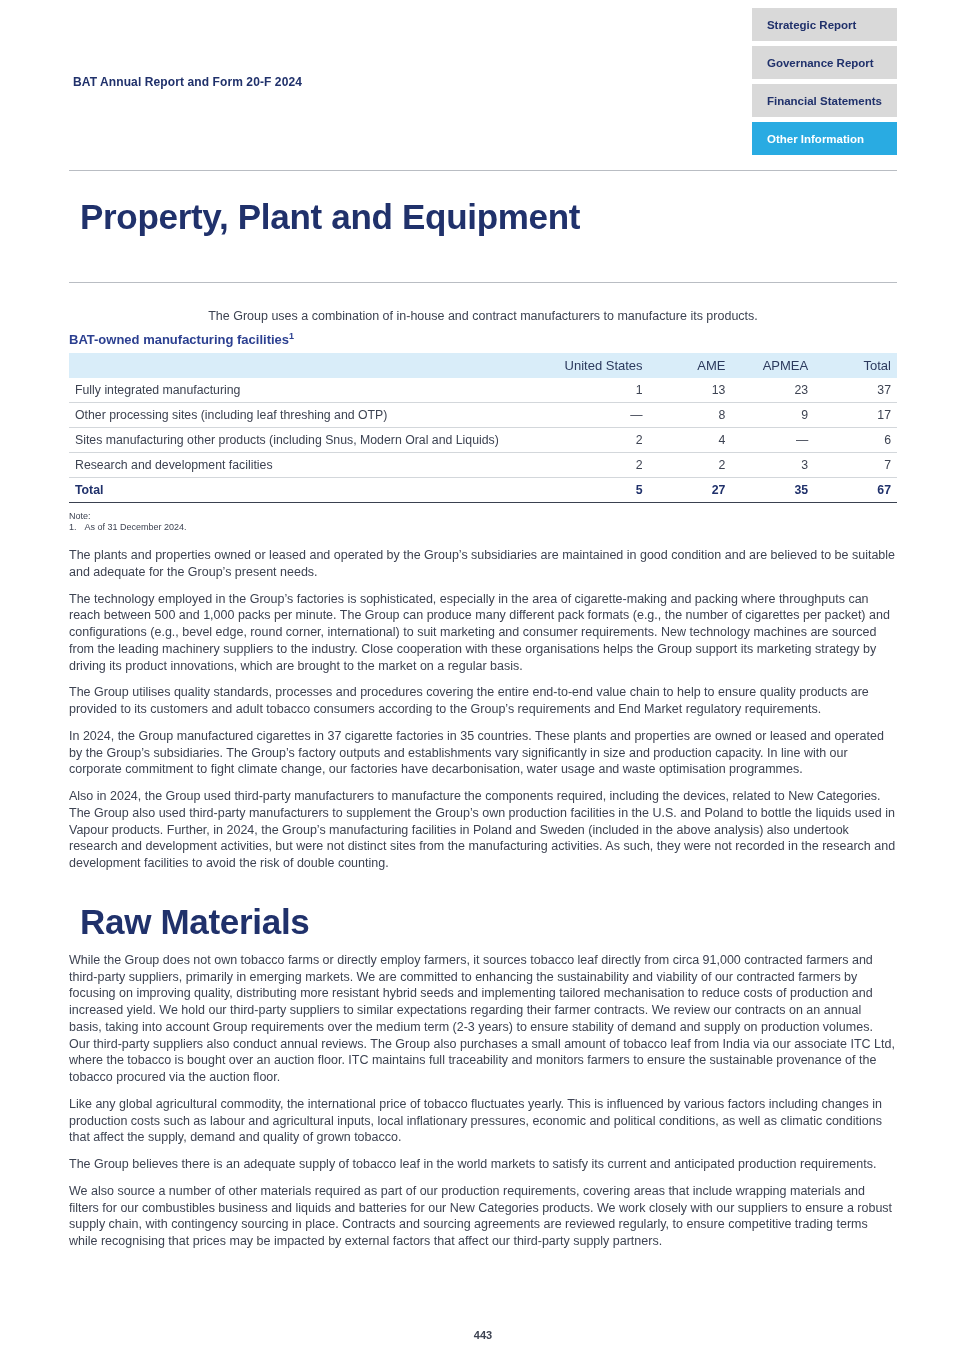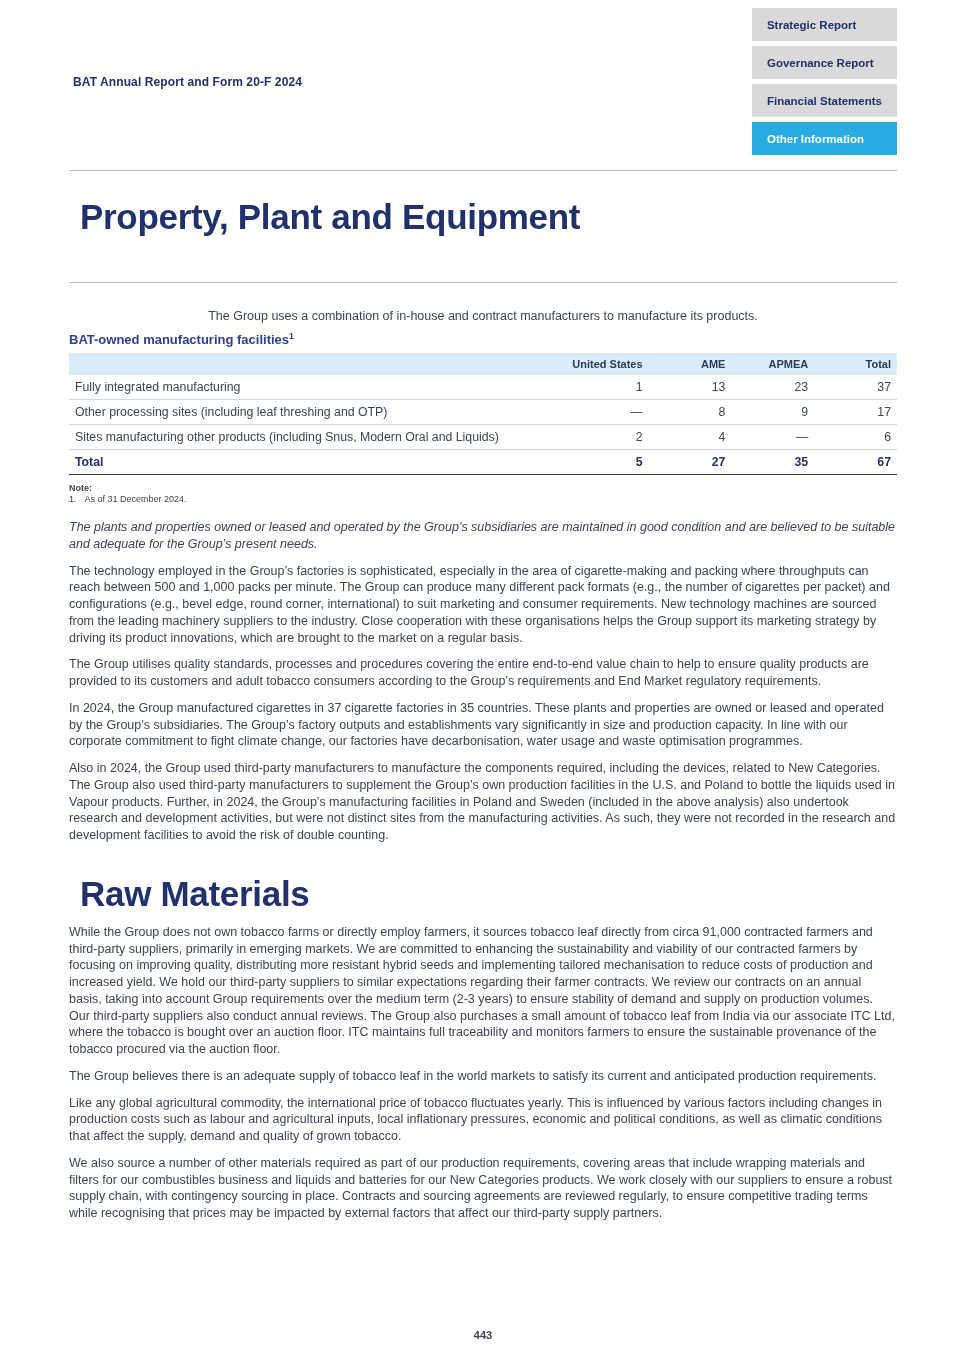--- a/index.html
+++ b/index.html
@@ -93,22 +93,22 @@
     border-collapse:collapse;
     margin-top:6px;
   }
   table.facilities col.c-label{width:57%;}
   table.facilities col.c-us{width:13%;}
   table.facilities col.c-ame{width:10%;}
   table.facilities col.c-apmea{width:10%;}
   table.facilities col.c-total{width:10%;}
   table.facilities thead tr{background:var(--table-head-bg);}
   table.facilities th{
-    font-size:11px;
-    font-weight:bold;
+    font-size:13px;
+    font-weight:normal;
     color:#2c3a5e;
     text-align:right;
     padding:5px 6px;
   }
   table.facilities th.label-col{text-align:left;}
   table.facilities td{
     font-size:12.3px;
     color:var(--body-text);
     padding:5px 6px;
     text-align:right;
@@ -119,31 +119,31 @@
     border-top:1px solid #3a4150;
     border-bottom:1px solid #3a4150;
   }
   table.facilities tbody tr.total-row td{
     font-weight:bold;
     color:var(--navy);
   }
   .note{margin-top:8px;}
   .note-heading{
     font-size:9px;
-    font-weight:bold;
+    font-weight:normal;
     color:var(--body-text);
   }
   .note-line{
     font-size:9px;
     color:var(--body-text);
     margin-top:1px;
   }
   .note-line .note-num{display:inline-block;margin-right:8px;}
   h1.big.raw{margin-top:30px;margin-bottom:2px;}
-  p.body.after-note{margin-top:15px;font-style:italic;}
+  p.body.after-note{margin-top:15px;}
   
   .footer{
     position:absolute;
     bottom:24px;
     left:0;
     width:100%;
     text-align:center;
   }
   .page-number{
     font-size:11px;
@@ -210,20 +210,27 @@
           <td>9</td>
           <td>17</td>
         </tr>
         <tr>
           <td class="label-col">Sites manufacturing other products (including Snus, Modern Oral and Liquids)</td>
           <td>2</td>
           <td>4</td>
           <td>—</td>
           <td>6</td>
         </tr>
+        <tr>
+          <td class="label-col">Research and development facilities</td>
+          <td>2</td>
+          <td>2</td>
+          <td>3</td>
+          <td>7</td>
+        </tr>
         <tr class="total-row">
           <td class="label-col">Total</td>
           <td>5</td>
           <td>27</td>
           <td>35</td>
           <td>67</td>
         </tr>
       </tbody>
     </table>
 
@@ -234,22 +241,22 @@
 
     <p class="body after-note">The plants and properties owned or leased and operated by the Group’s subsidiaries are maintained in good condition and are believed to be suitable and adequate for the Group’s present needs.</p>
     <p class="body">The technology employed in the Group’s factories is sophisticated, especially in the area of cigarette-making and packing where throughputs can reach between 500 and 1,000 packs per minute. The Group can produce many different pack formats (e.g., the number of cigarettes per packet) and configurations (e.g., bevel edge, round corner, international) to suit marketing and consumer requirements. New technology machines are sourced from the leading machinery suppliers to the industry. Close cooperation with these organisations helps the Group support its marketing strategy by driving its product innovations, which are brought to the market on a regular basis.</p>
     <p class="body">The Group utilises quality standards, processes and procedures covering the entire end-to-end value chain to help to ensure quality products are provided to its customers and adult tobacco consumers according to the Group’s requirements and End Market regulatory requirements.</p>
     <p class="body">In 2024, the Group manufactured cigarettes in 37 cigarette factories in 35 countries. These plants and properties are owned or leased and operated by the Group’s subsidiaries. The Group’s factory outputs and establishments vary significantly in size and production capacity. In line with our corporate commitment to fight climate change, our factories have decarbonisation, water usage and waste optimisation programmes.</p>
     <p class="body">Also in 2024, the Group used third-party manufacturers to manufacture the components required, including the devices, related to New Categories. The Group also used third-party manufacturers to supplement the Group’s own production facilities in the U.S. and Poland to bottle the liquids used in Vapour products. Further, in 2024, the Group’s manufacturing facilities in Poland and Sweden (included in the above analysis) also undertook research and development activities, but were not distinct sites from the manufacturing activities. As such, they were not recorded in the research and development facilities to avoid the risk of double counting.</p>
 
     <h1 class="big raw">Raw Materials</h1>
 
     <p class="body">While the Group does not own tobacco farms or directly employ farmers, it sources tobacco leaf directly from circa 91,000 contracted farmers and third-party suppliers, primarily in emerging markets. We are committed to enhancing the sustainability and viability of our contracted farmers by focusing on improving quality, distributing more resistant hybrid seeds and implementing tailored mechanisation to reduce costs of production and increased yield. We hold our third-party suppliers to similar expectations regarding their farmer contracts. We review our contracts on an annual basis, taking into account Group requirements over the medium term (2-3 years) to ensure stability of demand and supply on production volumes. Our third-party suppliers also conduct annual reviews. The Group also purchases a small amount of tobacco leaf from India via our associate ITC Ltd, where the tobacco is bought over an auction floor. ITC maintains full traceability and monitors farmers to ensure the sustainable provenance of the tobacco procured via the auction floor.</p>
+    <p class="body">Like any global agricultural commodity, the international price of tobacco fluctuates yearly. This is influenced by various factors including changes in production costs such as labour and agricultural inputs, local inflationary pressures, economic and political conditions, as well as climatic conditions that affect the supply, demand and quality of grown tobacco.</p>
     <p class="body">The Group believes there is an adequate supply of tobacco leaf in the world markets to satisfy its current and anticipated production requirements.</p>
-    <p class="body">Like any global agricultural commodity, the international price of tobacco fluctuates yearly. This is influenced by various factors including changes in production costs such as labour and agricultural inputs, local inflationary pressures, economic and political conditions, as well as climatic conditions that affect the supply, demand and quality of grown tobacco.</p>
     <p class="body">We also source a number of other materials required as part of our production requirements, covering areas that include wrapping materials and filters for our combustibles business and liquids and batteries for our New Categories products. We work closely with our suppliers to ensure a robust supply chain, with contingency sourcing in place. Contracts and sourcing agreements are reviewed regularly, to ensure competitive trading terms while recognising that prices may be impacted by external factors that affect our third-party supply partners.</p>
 
   </main>
 
   <footer class="footer">
     <div class="page-number">443</div>
   </footer>
 
 </div>
 

